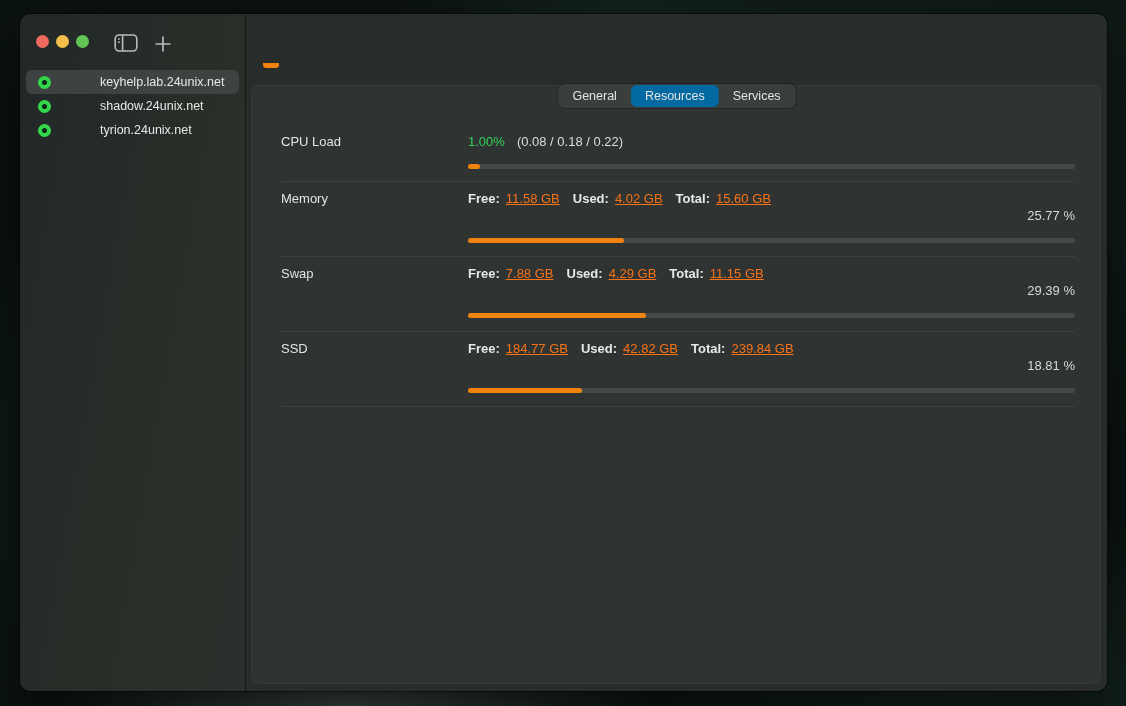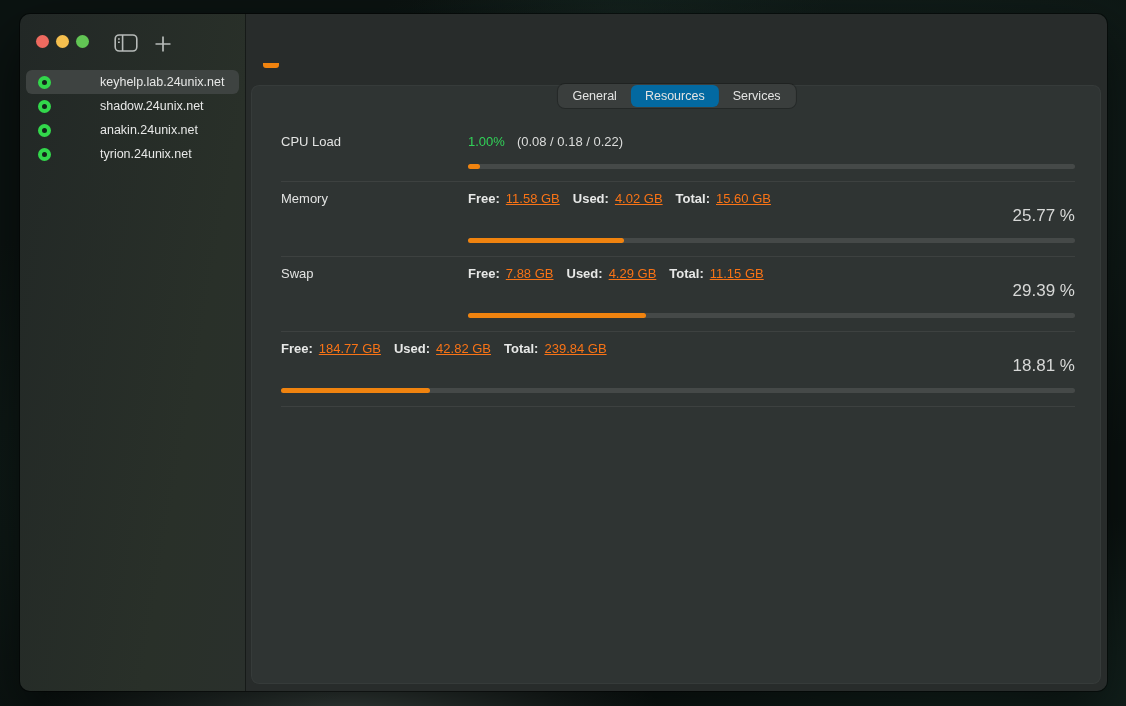--- a/index.html
+++ b/index.html
@@ -54,21 +54,21 @@
   .row{display:flex;margin:0 26px 0 30px;border-bottom:1px solid #3d4140;box-sizing:border-box;}
   .row-label{width:187px;flex:0 0 187px;font-size:13px;color:#e2e3e2;}
   .row-body{flex:1;min-width:0;}
   .cpu-row{padding:49px 0 12px 0;}
   .meter-row{padding:9px 0 13px 0;}
   .info-line{font-size:13px;height:16px;line-height:16px;color:#dcdddc;white-space:nowrap;}
   .k{font-weight:700;color:#e7e8e7;margin-right:6px;}
   .v{margin-right:13px;color:#f97316;text-decoration:underline;}
   .v:last-child{margin-right:0;}
   .cpu-value{color:var(--green,#31d158);margin-right:12px;}
-  .pct-line{text-align:right;font-size:17px;height:16px;line-height:16px;
+  .pct-line{text-align:right;font-size:13px;height:16px;line-height:16px;
     color:#d7d8d7;margin-top:1px;}
   .bar{margin-top:14px;height:5px;border-radius:2.5px;background:#454948;position:relative;}
   .fill{height:5px;border-radius:2.5px;background:var(--accent,#f0830f);min-width:12px;}
 </style>
 </head>
 <body>
 
 <div class="desktop">
   <div class="window">
 
@@ -95,24 +95,20 @@
         </button>
       </div>
       <ul class="server-list">
           <li class="server-item selected">
     <span class="status-dot"></span>
     <span class="server-name">keyhelp.lab.24unix.net</span>
   </li>
           <li class="server-item">
     <span class="status-dot"></span>
     <span class="server-name">shadow.24unix.net</span>
-  </li>
-          <li class="server-item">
-    <span class="status-dot"></span>
-    <span class="server-name">anakin.24unix.net</span>
   </li>
           <li class="server-item">
     <span class="status-dot"></span>
     <span class="server-name">tyrion.24unix.net</span>
   </li>
         </ul>
     </aside>
 
     <section class="main">
       <div class="scroll-peek"></div>
@@ -150,20 +146,21 @@
       <div class="info-line">
         <span class="k">Free:</span><span class="v">7.88 GB</span><span class="k">Used:</span><span class="v">4.29 GB</span><span class="k">Total:</span><span class="v">11.15 GB</span>
       </div>
       <div class="pct-line"><span>29.39 %</span></div>
       <div class="bar">
         <div class="fill" style="width: 29.39%;"></div>
       </div>
     </div>
   </div>
             <div class="row meter-row">
+    <div class="row-label">SSD</div>
     <div class="row-body">
       <div class="info-line">
         <span class="k">Free:</span><span class="v">184.77 GB</span><span class="k">Used:</span><span class="v">42.82 GB</span><span class="k">Total:</span><span class="v">239.84 GB</span>
       </div>
       <div class="pct-line"><span>18.81 %</span></div>
       <div class="bar">
         <div class="fill" style="width: 18.81%;"></div>
       </div>
     </div>
   </div>

